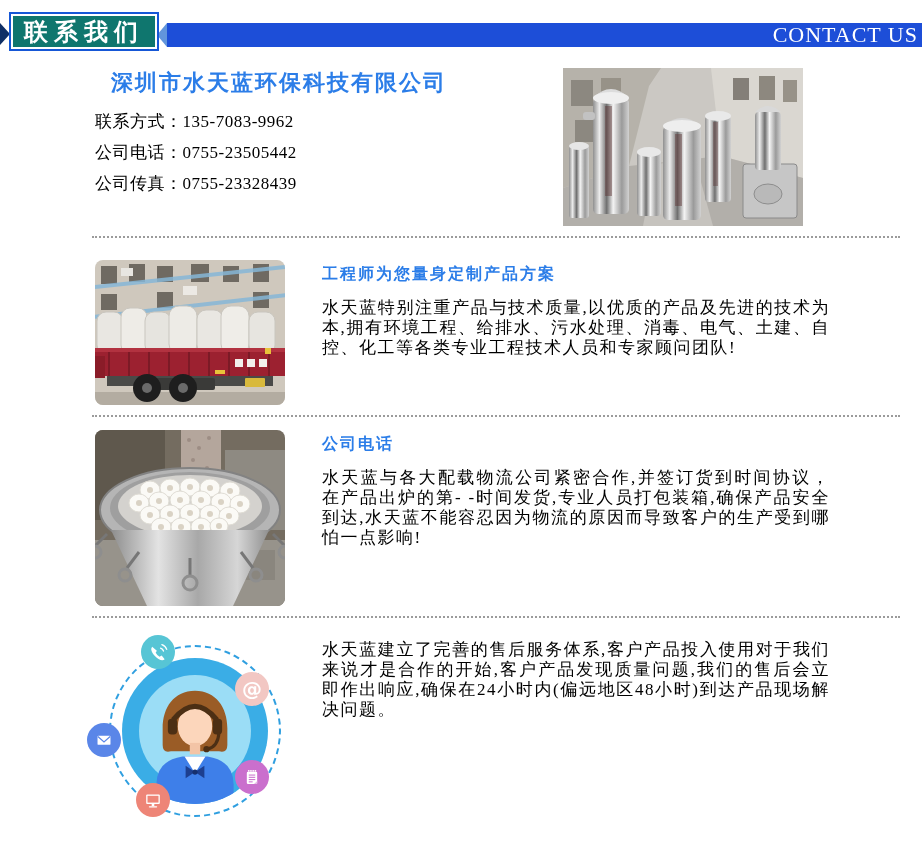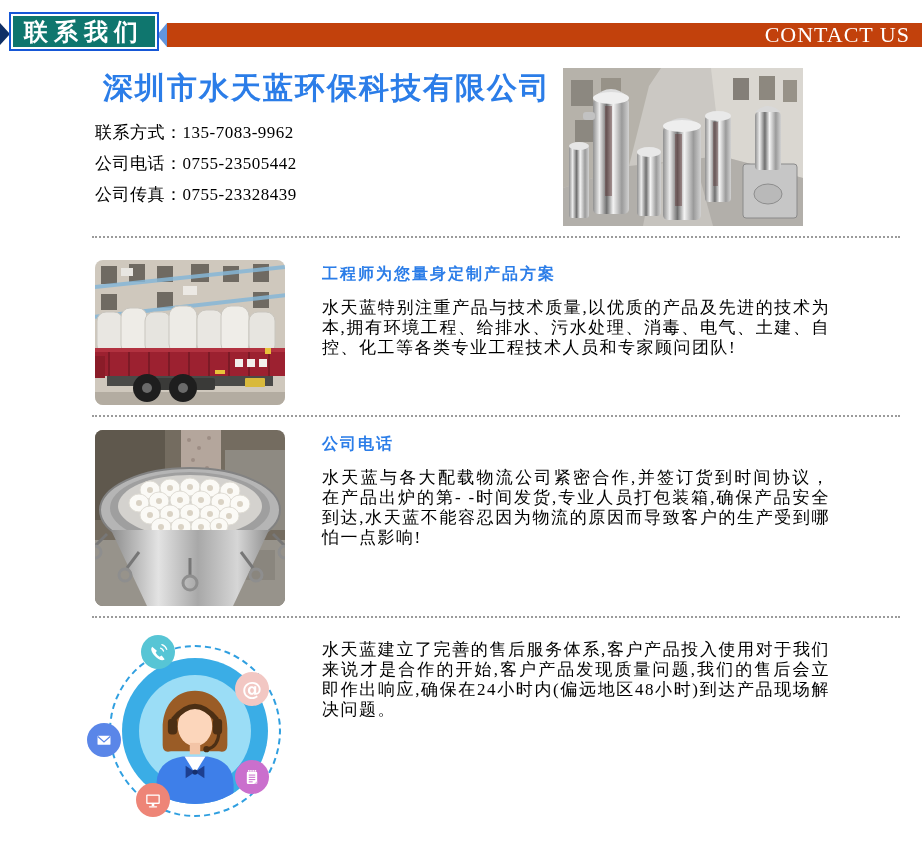--- a/index.html
+++ b/index.html
@@ -7,22 +7,22 @@
   body {
     width:922px; height:848px; background:#fff; overflow:hidden;
     font-family:"Liberation Serif","DejaVu Serif",serif; color:#000;
   }
   .page { position:relative; width:922px; height:848px; }
 
   
   .hdr { position:relative; height:58px; }
   .hdr-banner {
     position:absolute; left:167px; right:0; top:23px; height:24px;
-    background:#c2410c; color:#fff; display:flex; align-items:center;
-    justify-content:flex-end; padding-right:12px;
+    background:#1d4ed8; color:#fff; display:flex; align-items:center;
+    justify-content:flex-end; padding-right:4px;
     font-size:22px; letter-spacing:1px;
   }
   .hdr-banner-arrow {
     position:absolute; left:-10px; top:0; width:0; height:0;
     border-top:12px solid transparent; border-bottom:12px solid transparent;
     border-right:10px solid #6295dc;
   }
   .hdr-left-arrow {
     position:absolute; left:0; top:23px; width:0; height:0;
     border-top:11px solid transparent; border-bottom:11px solid transparent;
@@ -30,21 +30,21 @@
   }
   .title-box {
     position:absolute; left:11px; top:14px; width:146px; height:35px;
     background:#0f766e; border:2px solid #fff; box-shadow:0 0 0 2px #1657d6;
     display:flex; align-items:center; justify-content:center;
     color:#fff; font-size:24px; font-weight:bold; letter-spacing:6px;
   }
 
   
   .company { display:flex; justify-content:space-between; padding:10px 119px 0 95px; min-height:168px; }
-  .company-name { margin:0 8px 8px; color:#2b7de8; font-size:30px; font-weight:bold; letter-spacing:2px; }
+  .company-name { margin:0 16px 8px; color:#2b7de8; font-size:22px; font-weight:bold; letter-spacing:2px; }
   .contact-row { font-size:17px; line-height:31px; letter-spacing:0.5px; }
   .company-photo { width:240px; height:158px; overflow:hidden; flex-shrink:0; }
 
   
   .divider { border-top:2px dotted #9b9b9b; height:0; margin:10px 22px 0 92px; }
 
   
   .feature { display:flex; margin-left:95px; }
   .f1 { margin-top:22px; }
   .f2 { margin-top:13px; }

